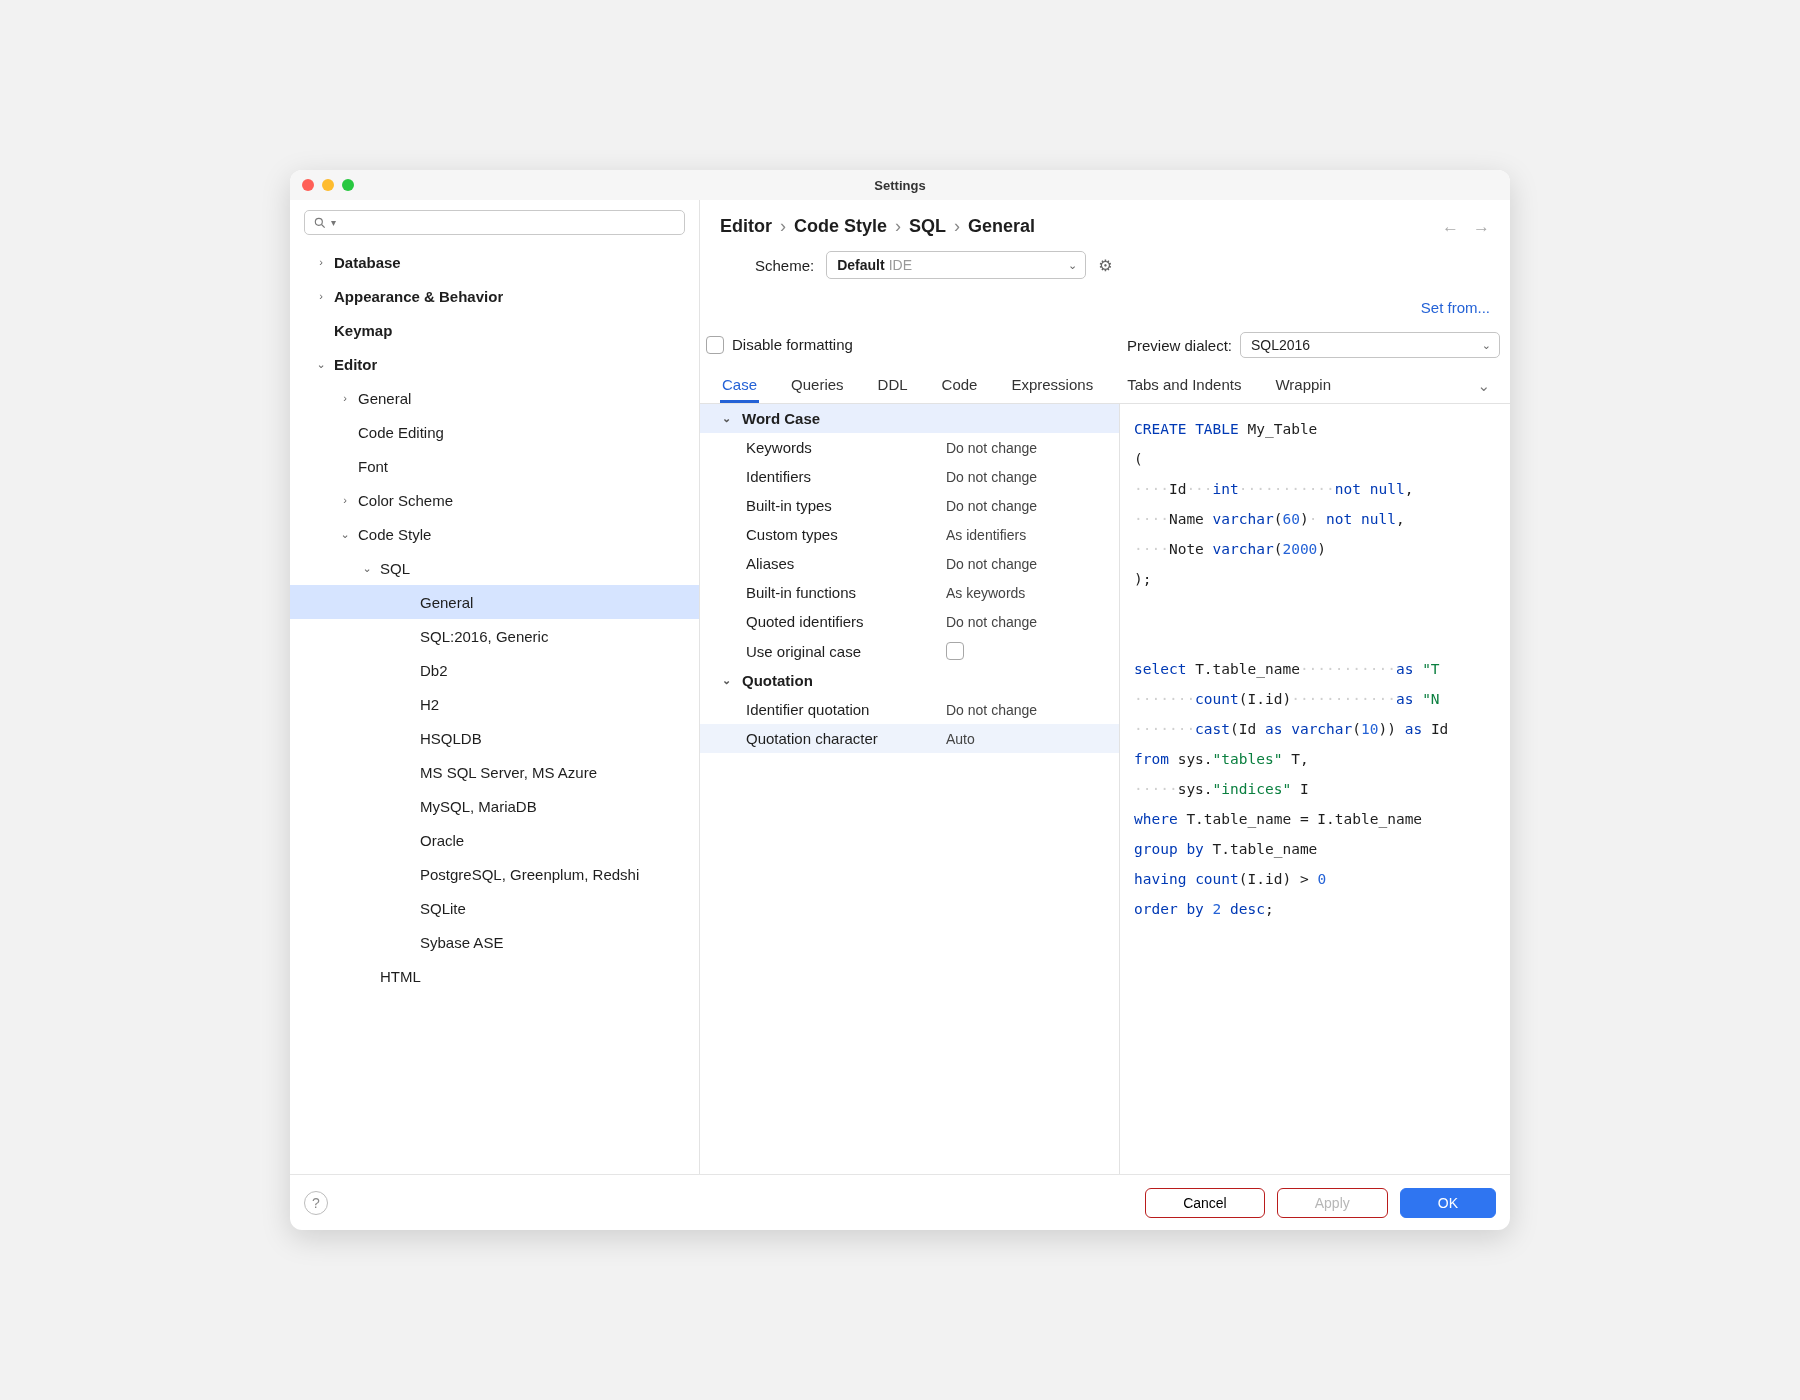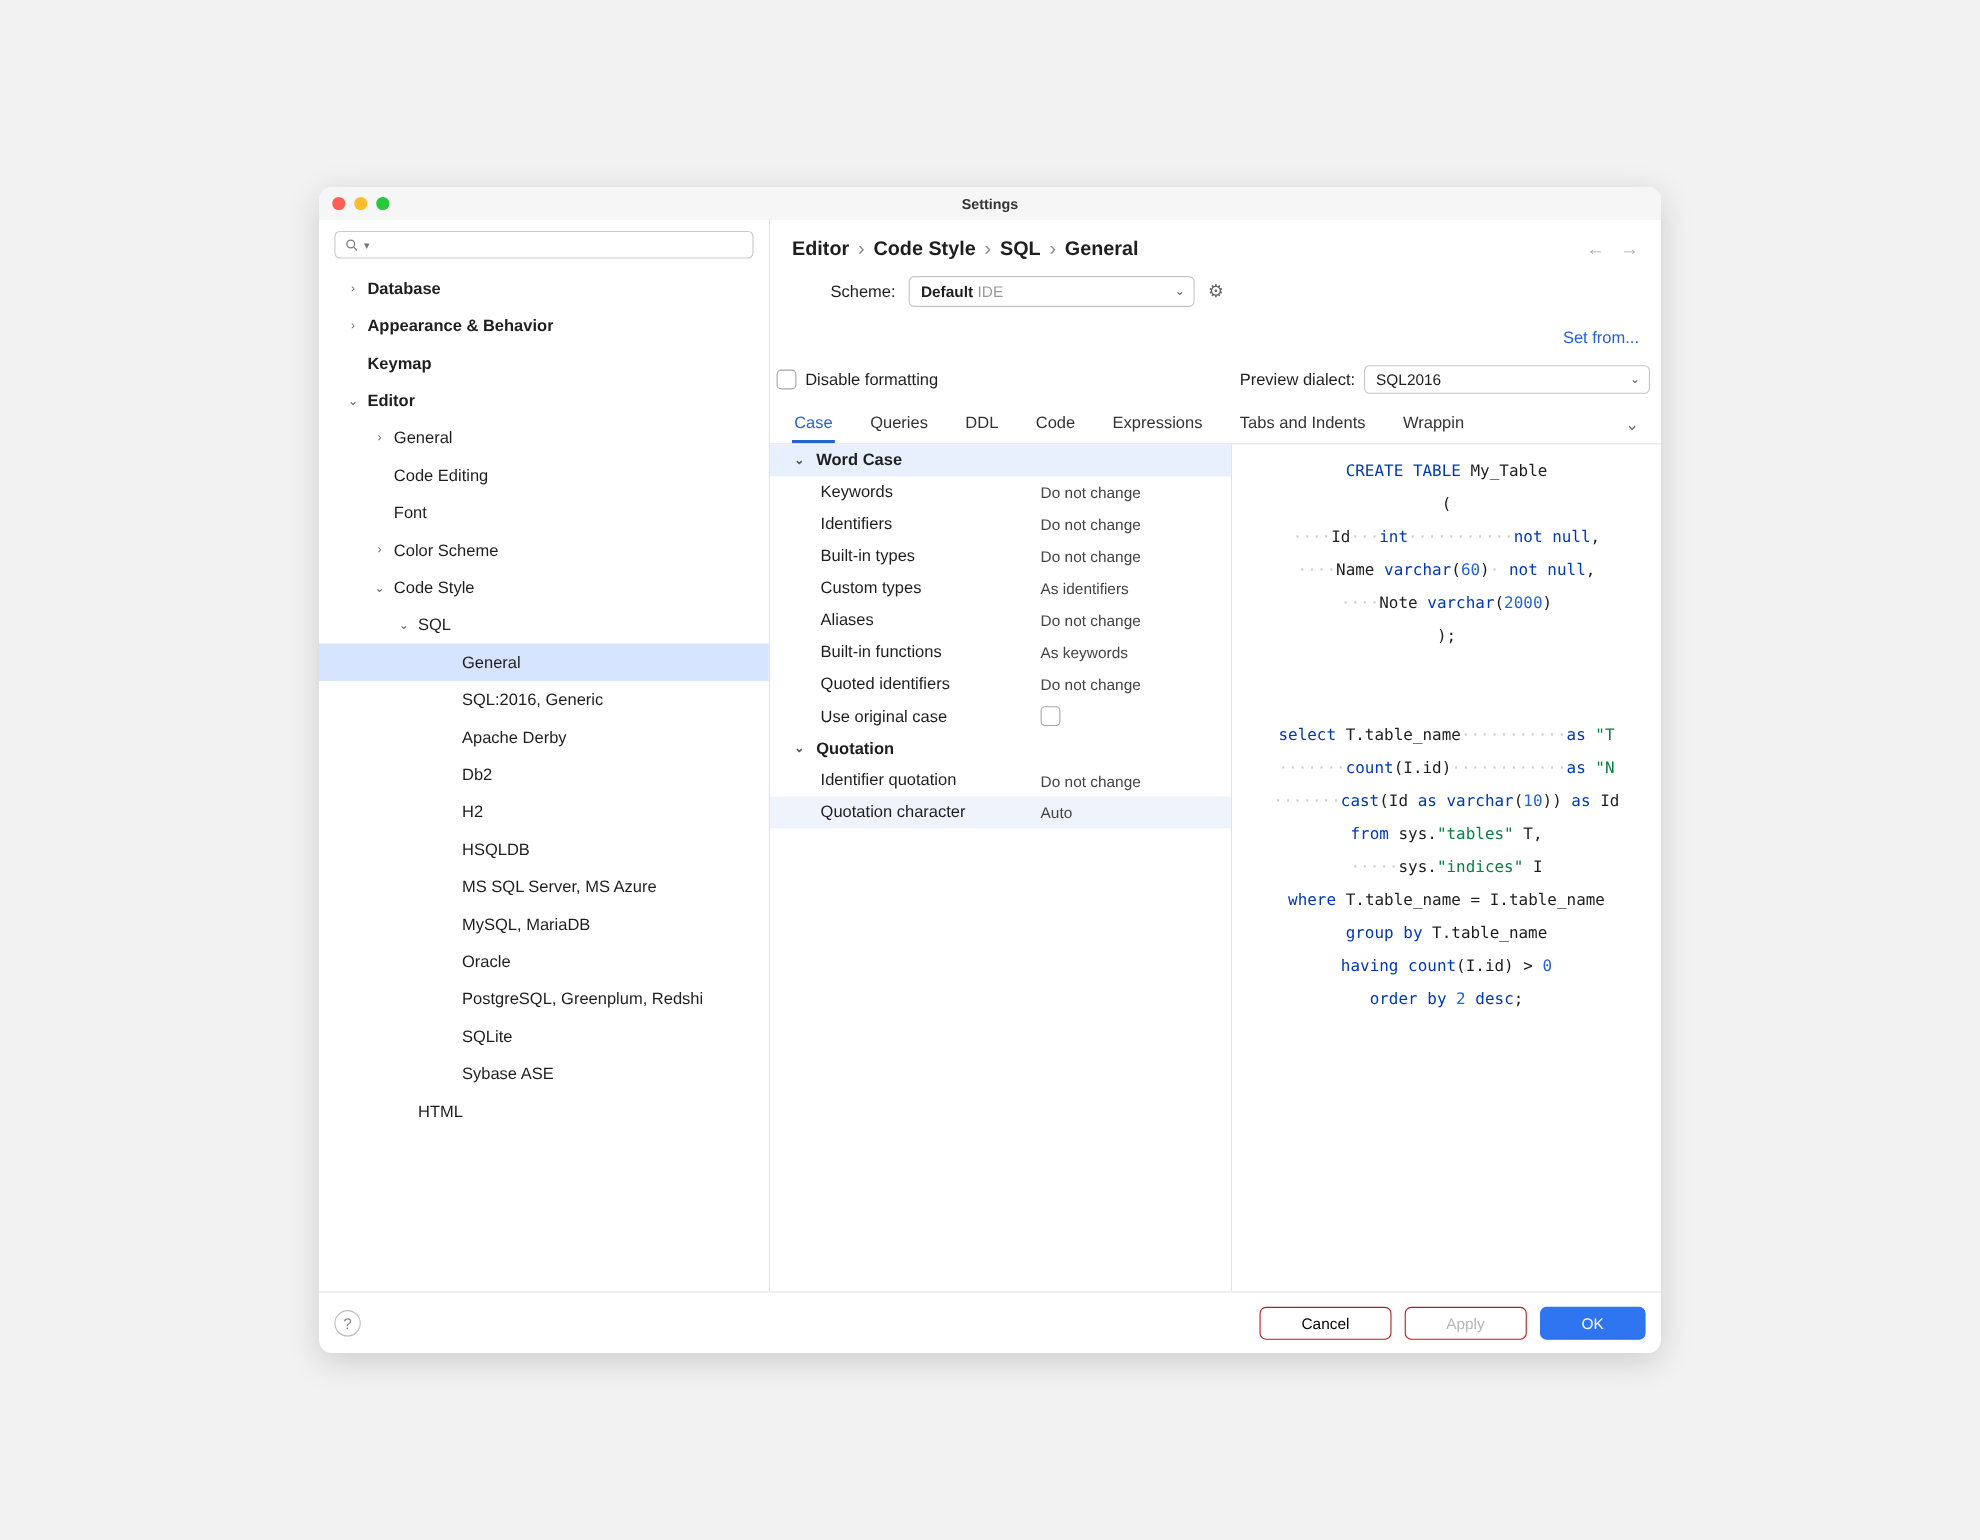--- a/index.html
+++ b/index.html
@@ -135,21 +135,21 @@
 .opt-row {
   display: flex; align-items: center; padding: 6px 10px 6px 46px;
   font-size: 15px;
 }
 .opt-row .k { flex: 0 0 200px; }
 .opt-row .v { color: #444; font-size: 14px;}
 .opt-row.hl { background: #eef3fc; }
 
 .preview {
   flex: 1; padding: 10px 14px; font-family: "SF Mono", Menlo, Consolas, monospace;
-  font-size: 14.5px; line-height: 30px; overflow: auto; white-space: pre; text-align: center;
+  font-size: 14.5px; line-height: 30px; overflow: auto; white-space: pre;
 }
 .kw { color: #0039b5; }
 .num { color: #2462d6; }
 .str { color: #0a7f3f; }
 .dots { color: #d0d0d0; }
 
 .footer {
   border-top: 1px solid #e5e5e5; height: 56px;
   display: flex; align-items: center; padding: 0 14px; gap: 12px;
 }
@@ -231,24 +231,20 @@
             <span class="arrow">⌄</span>
             <span class="label">SQL</span>
           </div>
           <div class="tree-row ind-4 selected">
             <span class="arrow"></span>
             <span class="label">General</span>
           </div>
           <div class="tree-row ind-4">
             <span class="arrow"></span>
             <span class="label">SQL:2016, Generic</span>
-          </div>
-          <div class="tree-row ind-4">
-            <span class="arrow"></span>
-            <span class="label">Apache Derby</span>
           </div>
           <div class="tree-row ind-4">
             <span class="arrow"></span>
             <span class="label">Db2</span>
           </div>
           <div class="tree-row ind-4">
             <span class="arrow"></span>
             <span class="label">H2</span>
           </div>
           <div class="tree-row ind-4">

